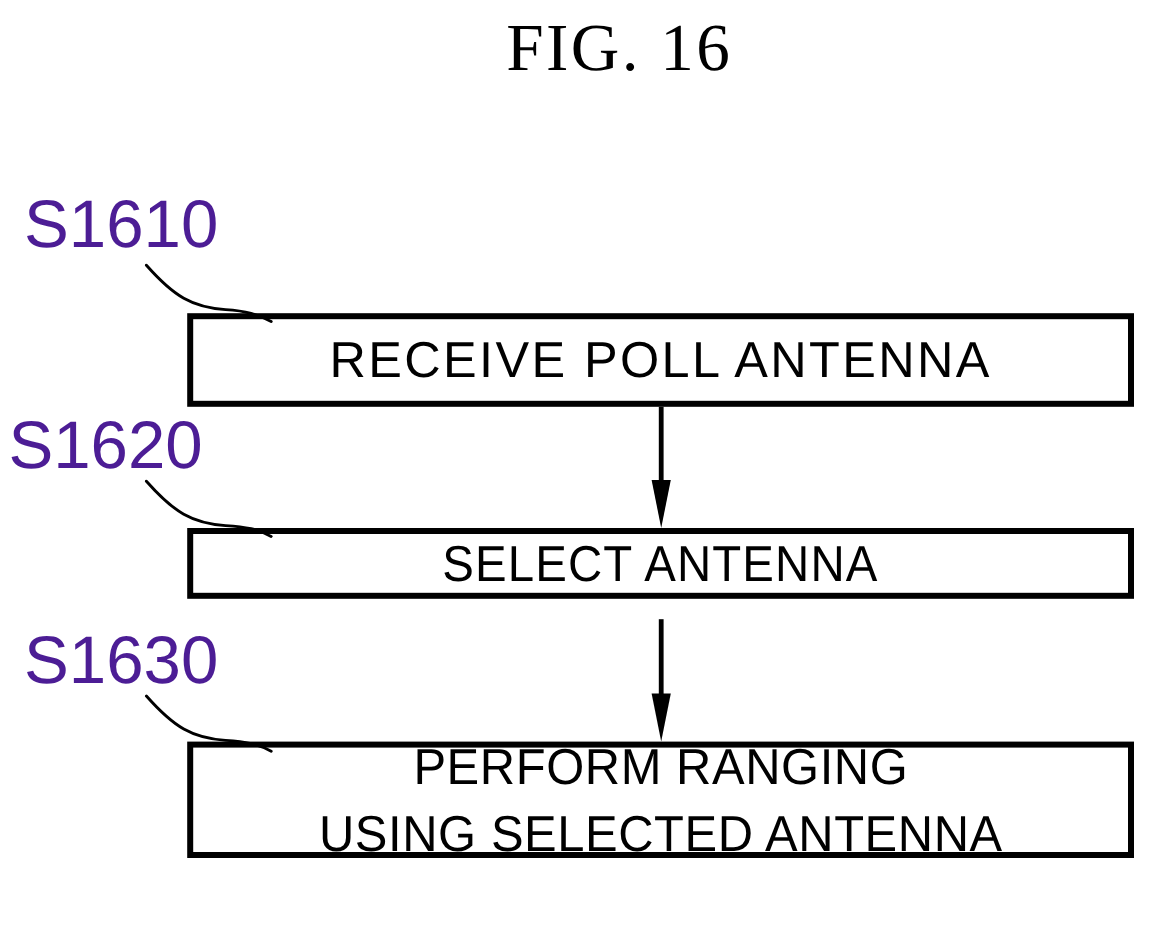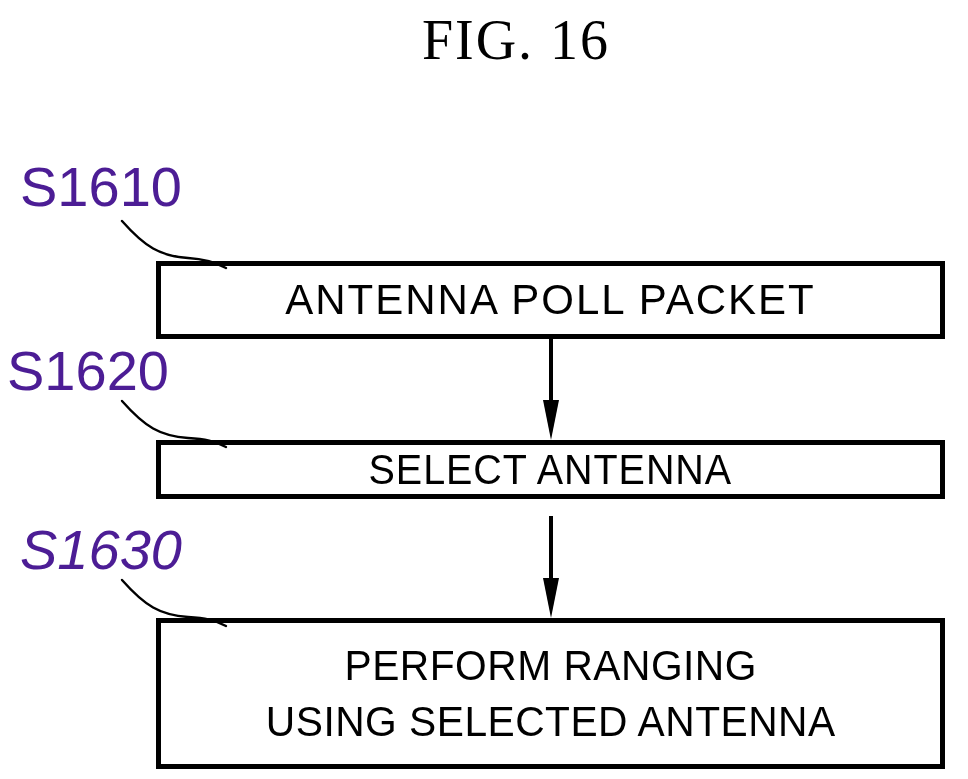--- a/index.html
+++ b/index.html
@@ -61,40 +61,40 @@
     white-space: pre-line;
     font-weight: 400;
   }
 
   #box-receive-poll-packet { top: 261px; height: 78px; }
   #box-receive-poll-packet .ptext { letter-spacing: 2.0px; }
 
   #box-select-antenna { top: 440px; height: 59px; }
   #box-select-antenna .ptext { letter-spacing: 1.0px; transform: scaleX(0.94); }
 
-  #box-perform-ranging { top: 618px; height: 151px; }
+  #box-perform-ranging { top: 618px; height: 97px; }
   #box-perform-ranging .ptext {
     letter-spacing: 0.5px;
     line-height: 56px;
     transform: scaleX(0.97);
   }
 
   
   .step-label {
     position: absolute;
     font-family: "Liberation Sans", "DejaVu Sans", sans-serif;
     font-size: 56px;
     line-height: 58px;
     letter-spacing: 0px;
     color: #4c1d95;
     white-space: pre;
   }
   #label-s1610 { left: 20px; top: 158px; }
   #label-s1620 { left: 7px; top: 342px; }
-  #label-s1630 { left: 20px; top: 521px; font-style: italic; }
+  #label-s1630 { left: 20px; top: 521px; }
 
   
   #overlay {
     position: absolute;
     left: 0;
     top: 0;
     width: 968px;
     height: 779px;
     pointer-events: none;
   }
@@ -106,21 +106,21 @@
 
   <div class="fig-title">FIG. 16</div>
 
   <div class="step-label" id="label-s1610">S1610</div>
 
   <div class="step-label" id="label-s1620">S1620</div>
 
   <div class="step-label" id="label-s1630">S1630</div>
 
   <div class="pbox" id="box-receive-poll-packet">
-    <span class="ptext">ANTENNA POLL PACKET</span>
+    <span class="ptext">RECEIVE POLL ANTENNA</span>
   </div>
 
   <div class="pbox" id="box-select-antenna">
     <span class="ptext">SELECT ANTENNA</span>
   </div>
 
   <div class="pbox" id="box-perform-ranging">
     <span class="ptext">PERFORM RANGING
 USING SELECTED ANTENNA</span>
   </div>

